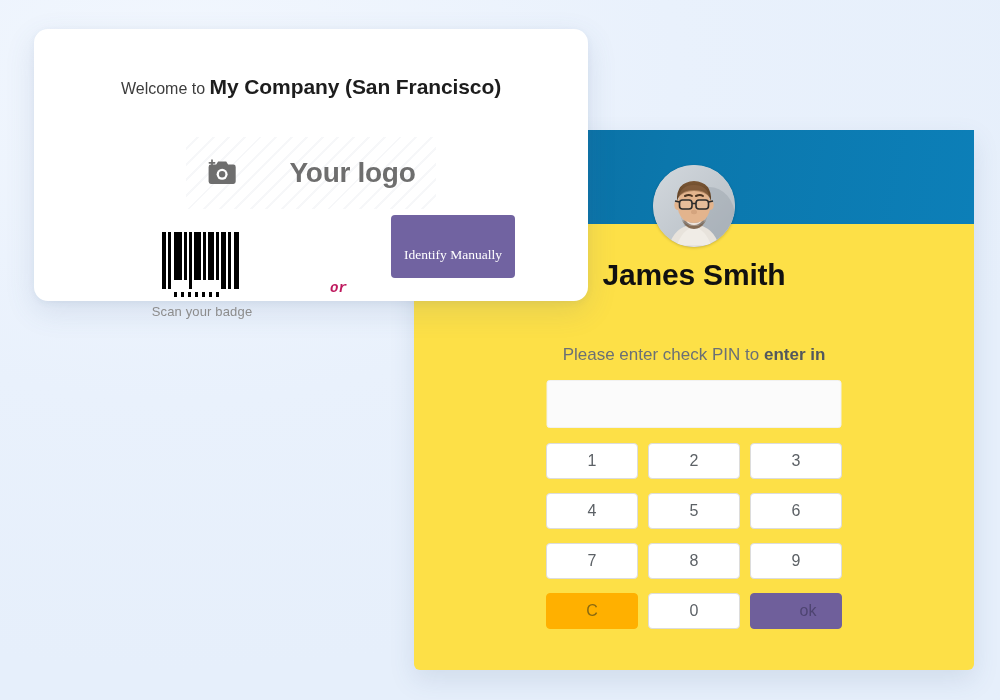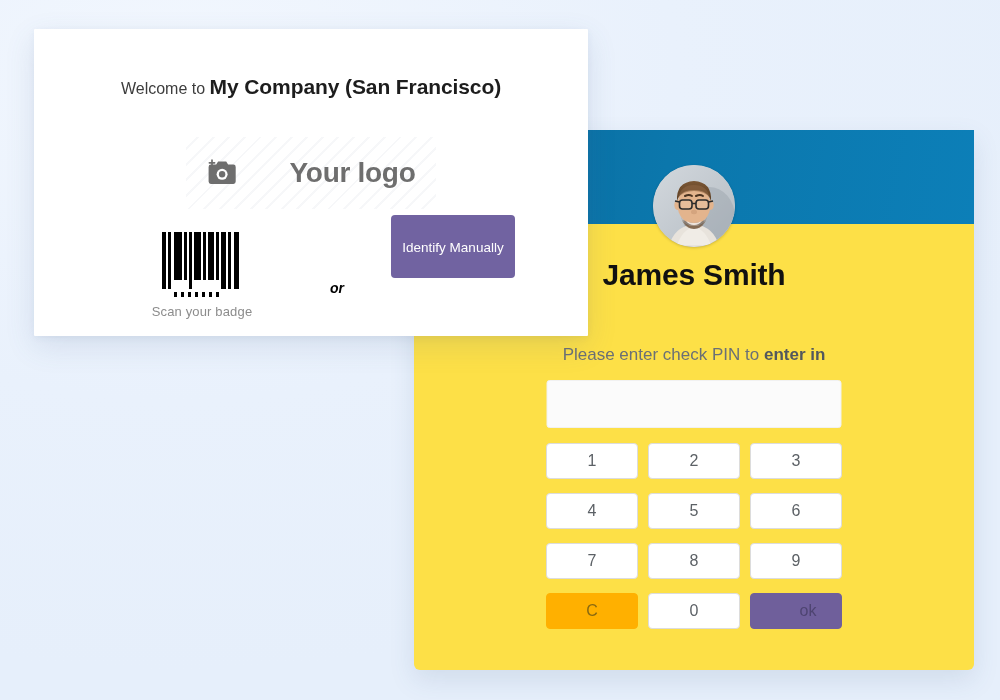--- a/index.html
+++ b/index.html
@@ -145,23 +145,23 @@
     color: #4e4471;
     padding-left: 24px;
   }
 
   
   .left-card {
     position: absolute;
     left: 34px;
     top: 29px;
     width: 554px;
-    height: 307px;
+    height: 272px;
     background: #ffffff;
-    border-radius: 1px;
+    border-radius: 14px;
     box-shadow: 0 10px 30px rgba(70, 100, 140, 0.14), 0 2px 6px rgba(70,100,140,0.07);
   }
 
   .welcome-line {
     position: absolute;
     left: 0;
     top: 46px;
     width: 100%;
     text-align: center;
     white-space: nowrap;
@@ -226,38 +226,39 @@
     letter-spacing: 0.15px;
   }
 
   .or-text {
     position: absolute;
     left: 296px;
     top: 251px;
     font-size: 14px;
     font-style: italic;
     font-weight: bold;
-    color: #000000;
+    color: #be185d;
+    font-family: Liberation Mono, monospace;
   }
 
   .identify-btn {
     position: absolute;
     left: 357px;
     top: 186px;
     width: 124px;
     height: 63px;
     background: #7163a1;
     border: none;
     border-radius: 4px;
     color: #ffffff;
     font-size: 13.5px;
-    font-family: Liberation Sans, sans-serif;
+    font-family: Liberation Serif, serif;
     cursor: pointer;
     line-height: 63px;
-    padding: 1px;
+    padding: 8px;
     text-align: center;
   }
 </style>
 </head>
 <body>
 
 <div class="bg-wash"></div>
 
 <div class="right-panel">
 

